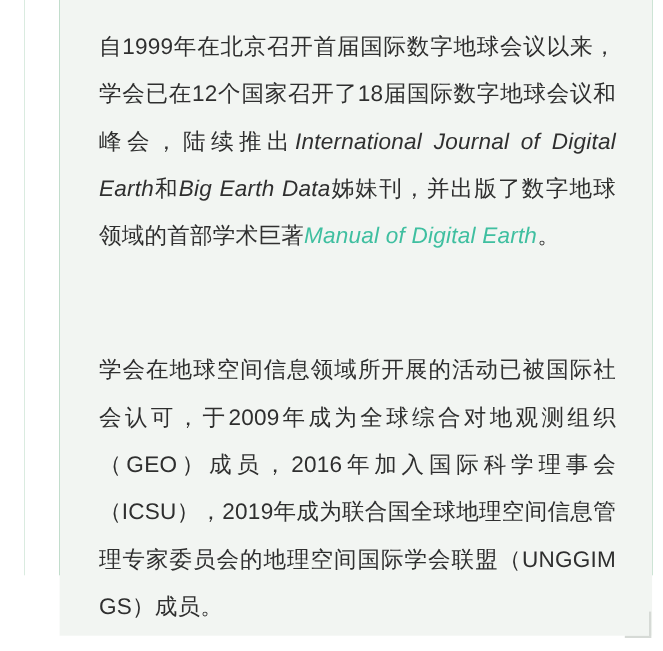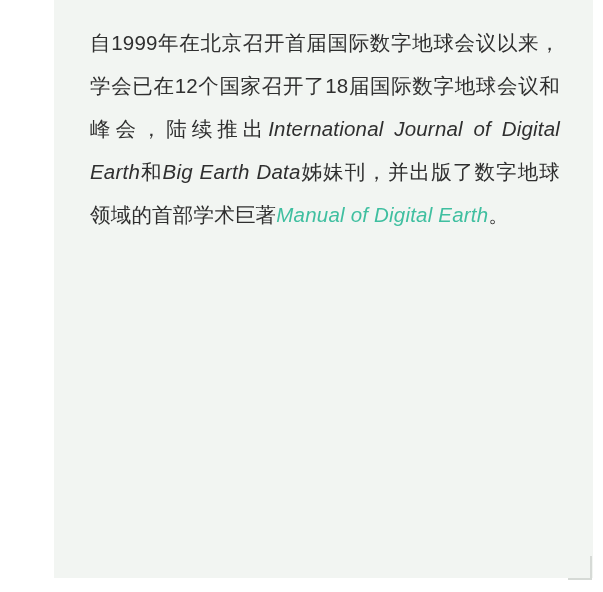--- a/index.html
+++ b/index.html
@@ -92,20 +92,21 @@
     font-style: italic;
   }
 </style>
 </head>
 <body>
 
 <div class="page">
 
   <div class="content-card">
     <p class="para" id="para-1"><span>自1999年在北京召开首届国际数字地球会议以来，学会已在12个国家召开了18届国际数字地球会议和峰会，陆续推出</span><span class="italic">International Journal of Digital Earth</span><span>和</span><span class="italic">Big Earth Data</span><span>姊妹刊，并出版了数字地球领域的首部学术巨著</span><span class="link">Manual of Digital Earth</span><span>。</span></p>
+    <p class="para" id="para-2"><span>学会在地球空间信息领域所开展的活动已被国际社会认可，于2009年成为全球综合对地观测组织（GEO）成员，2016年加入国际科学理事会（ICSU），2019年成为联合国全球地理空间信息管理专家委员会的地理空间国际学会联盟（UNGGIM GS）成员。</span></p>
   </div>
 
   <div class="left-gutter"></div>
   <div class="right-gutter"></div>
   <div class="bottom-gutter"></div>
 
   <div class="corner-rule-v"></div>
   <div class="corner-rule-h"></div>
 
 </div>

